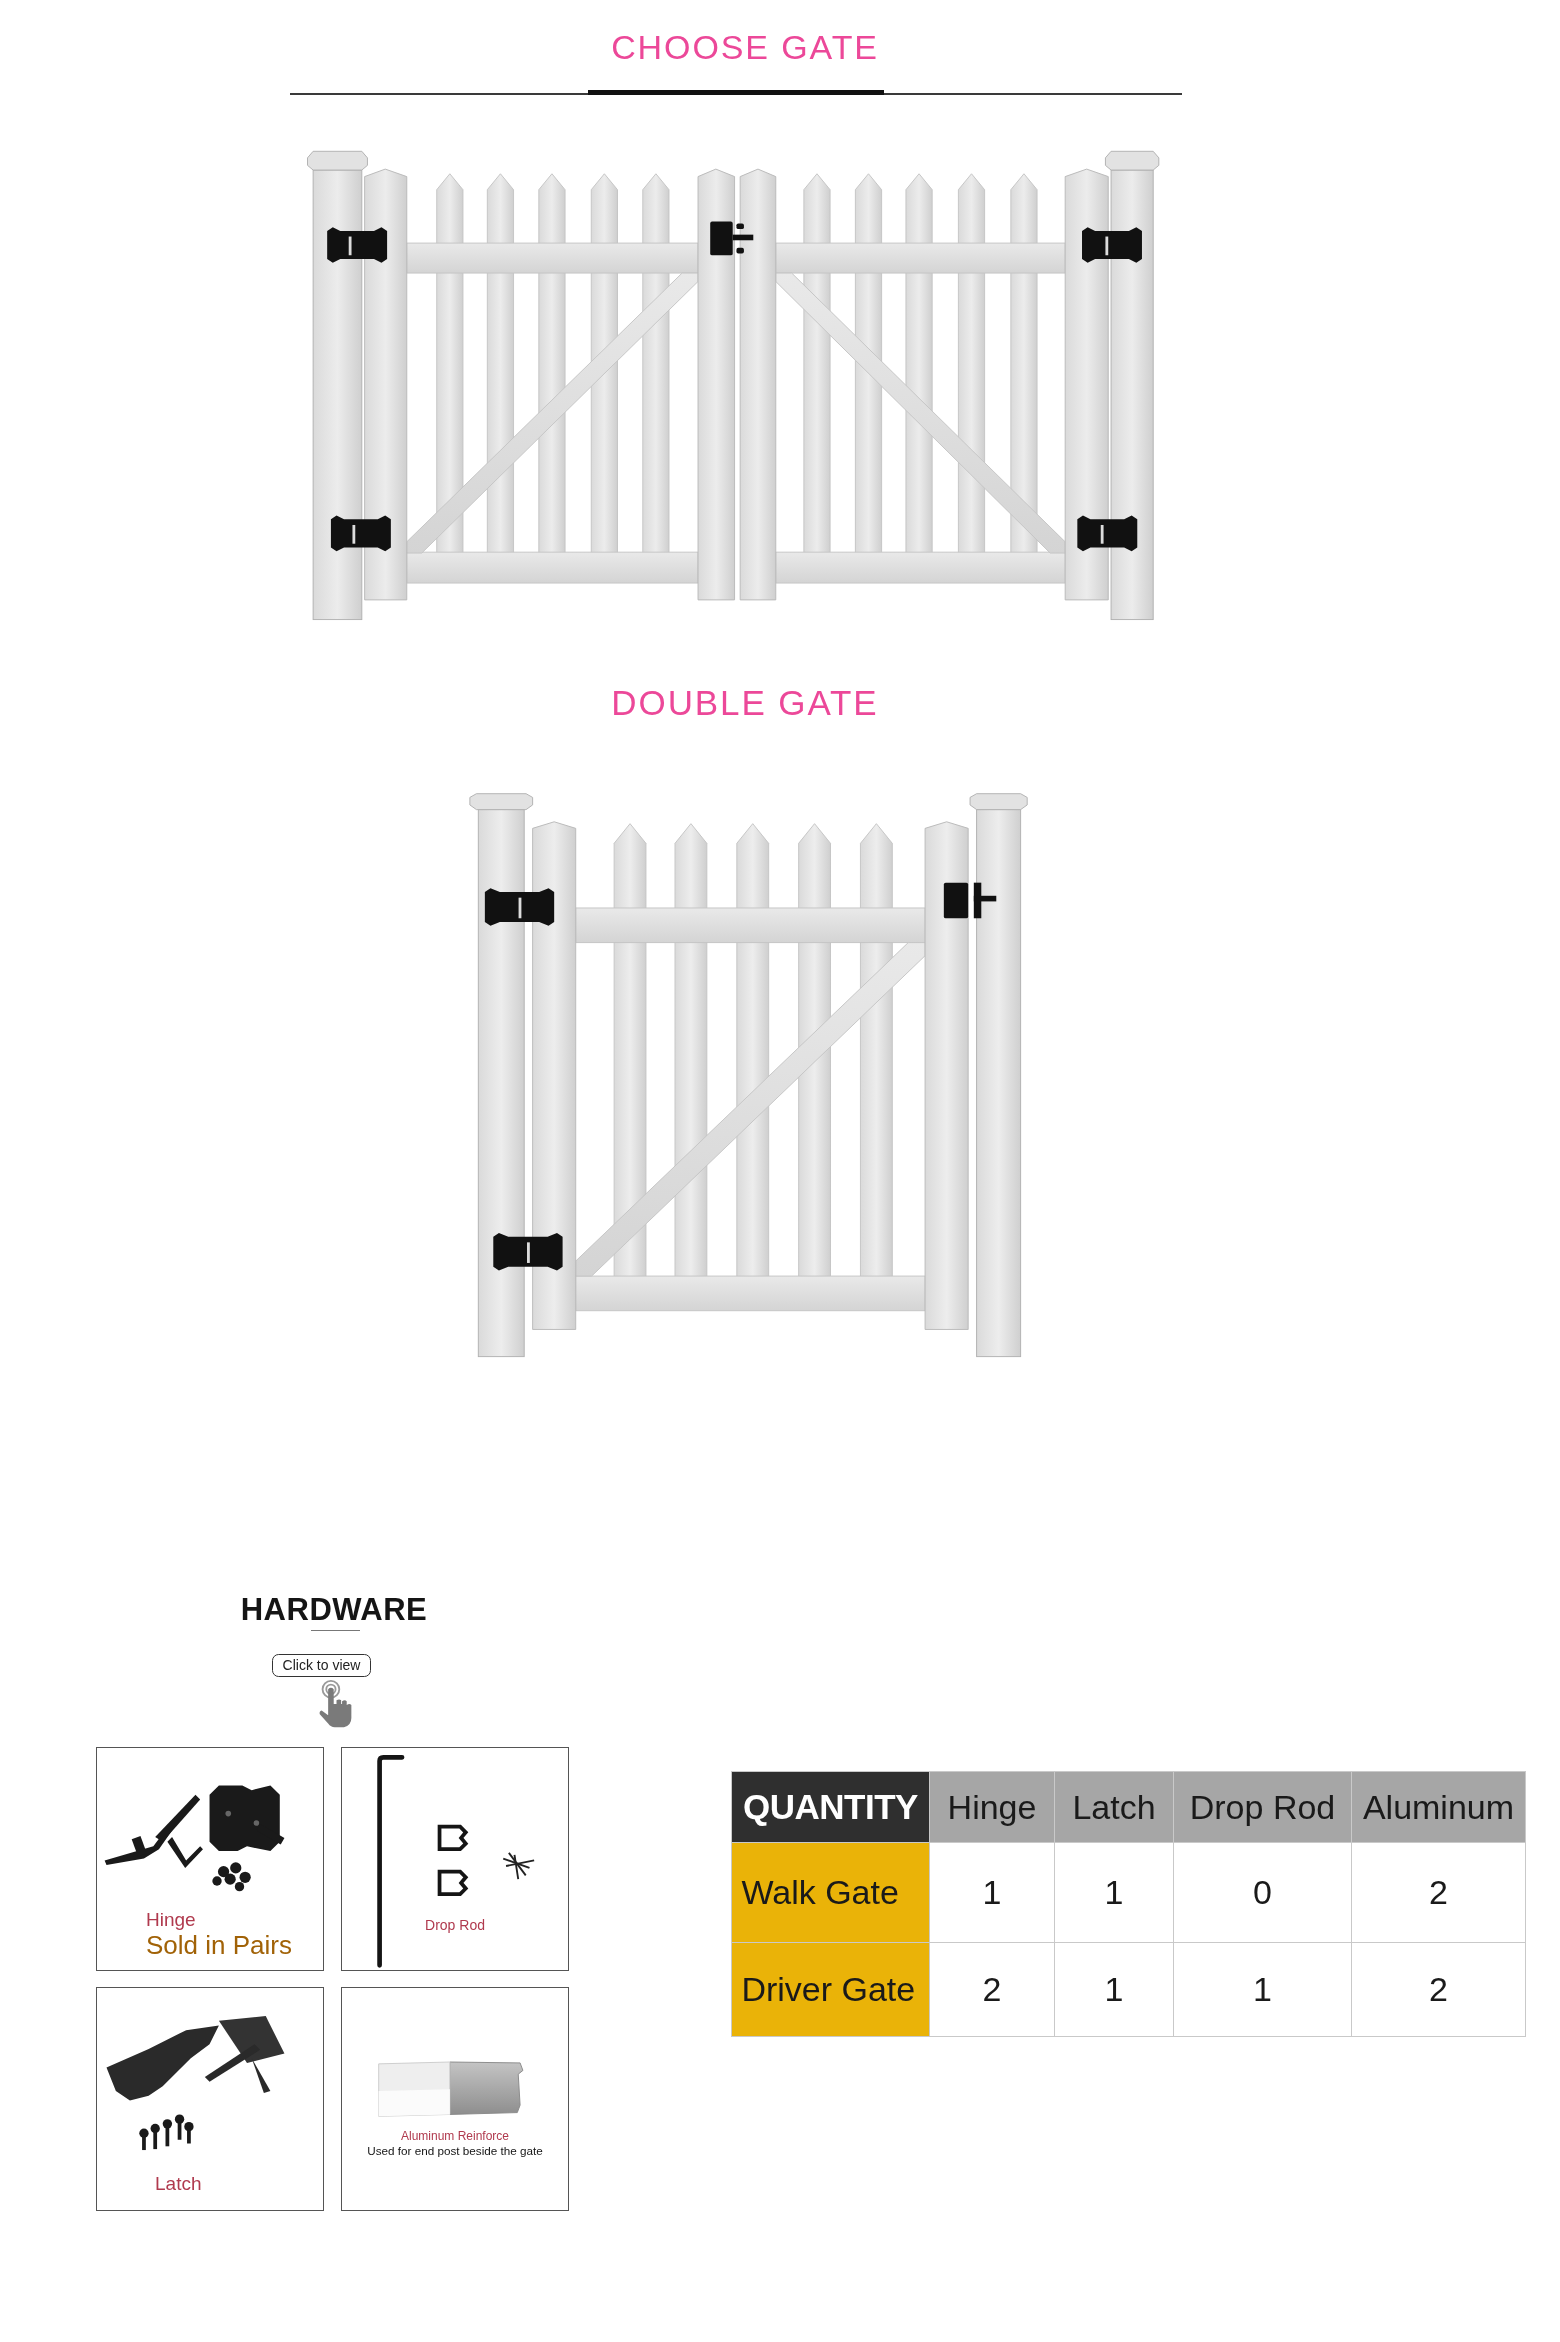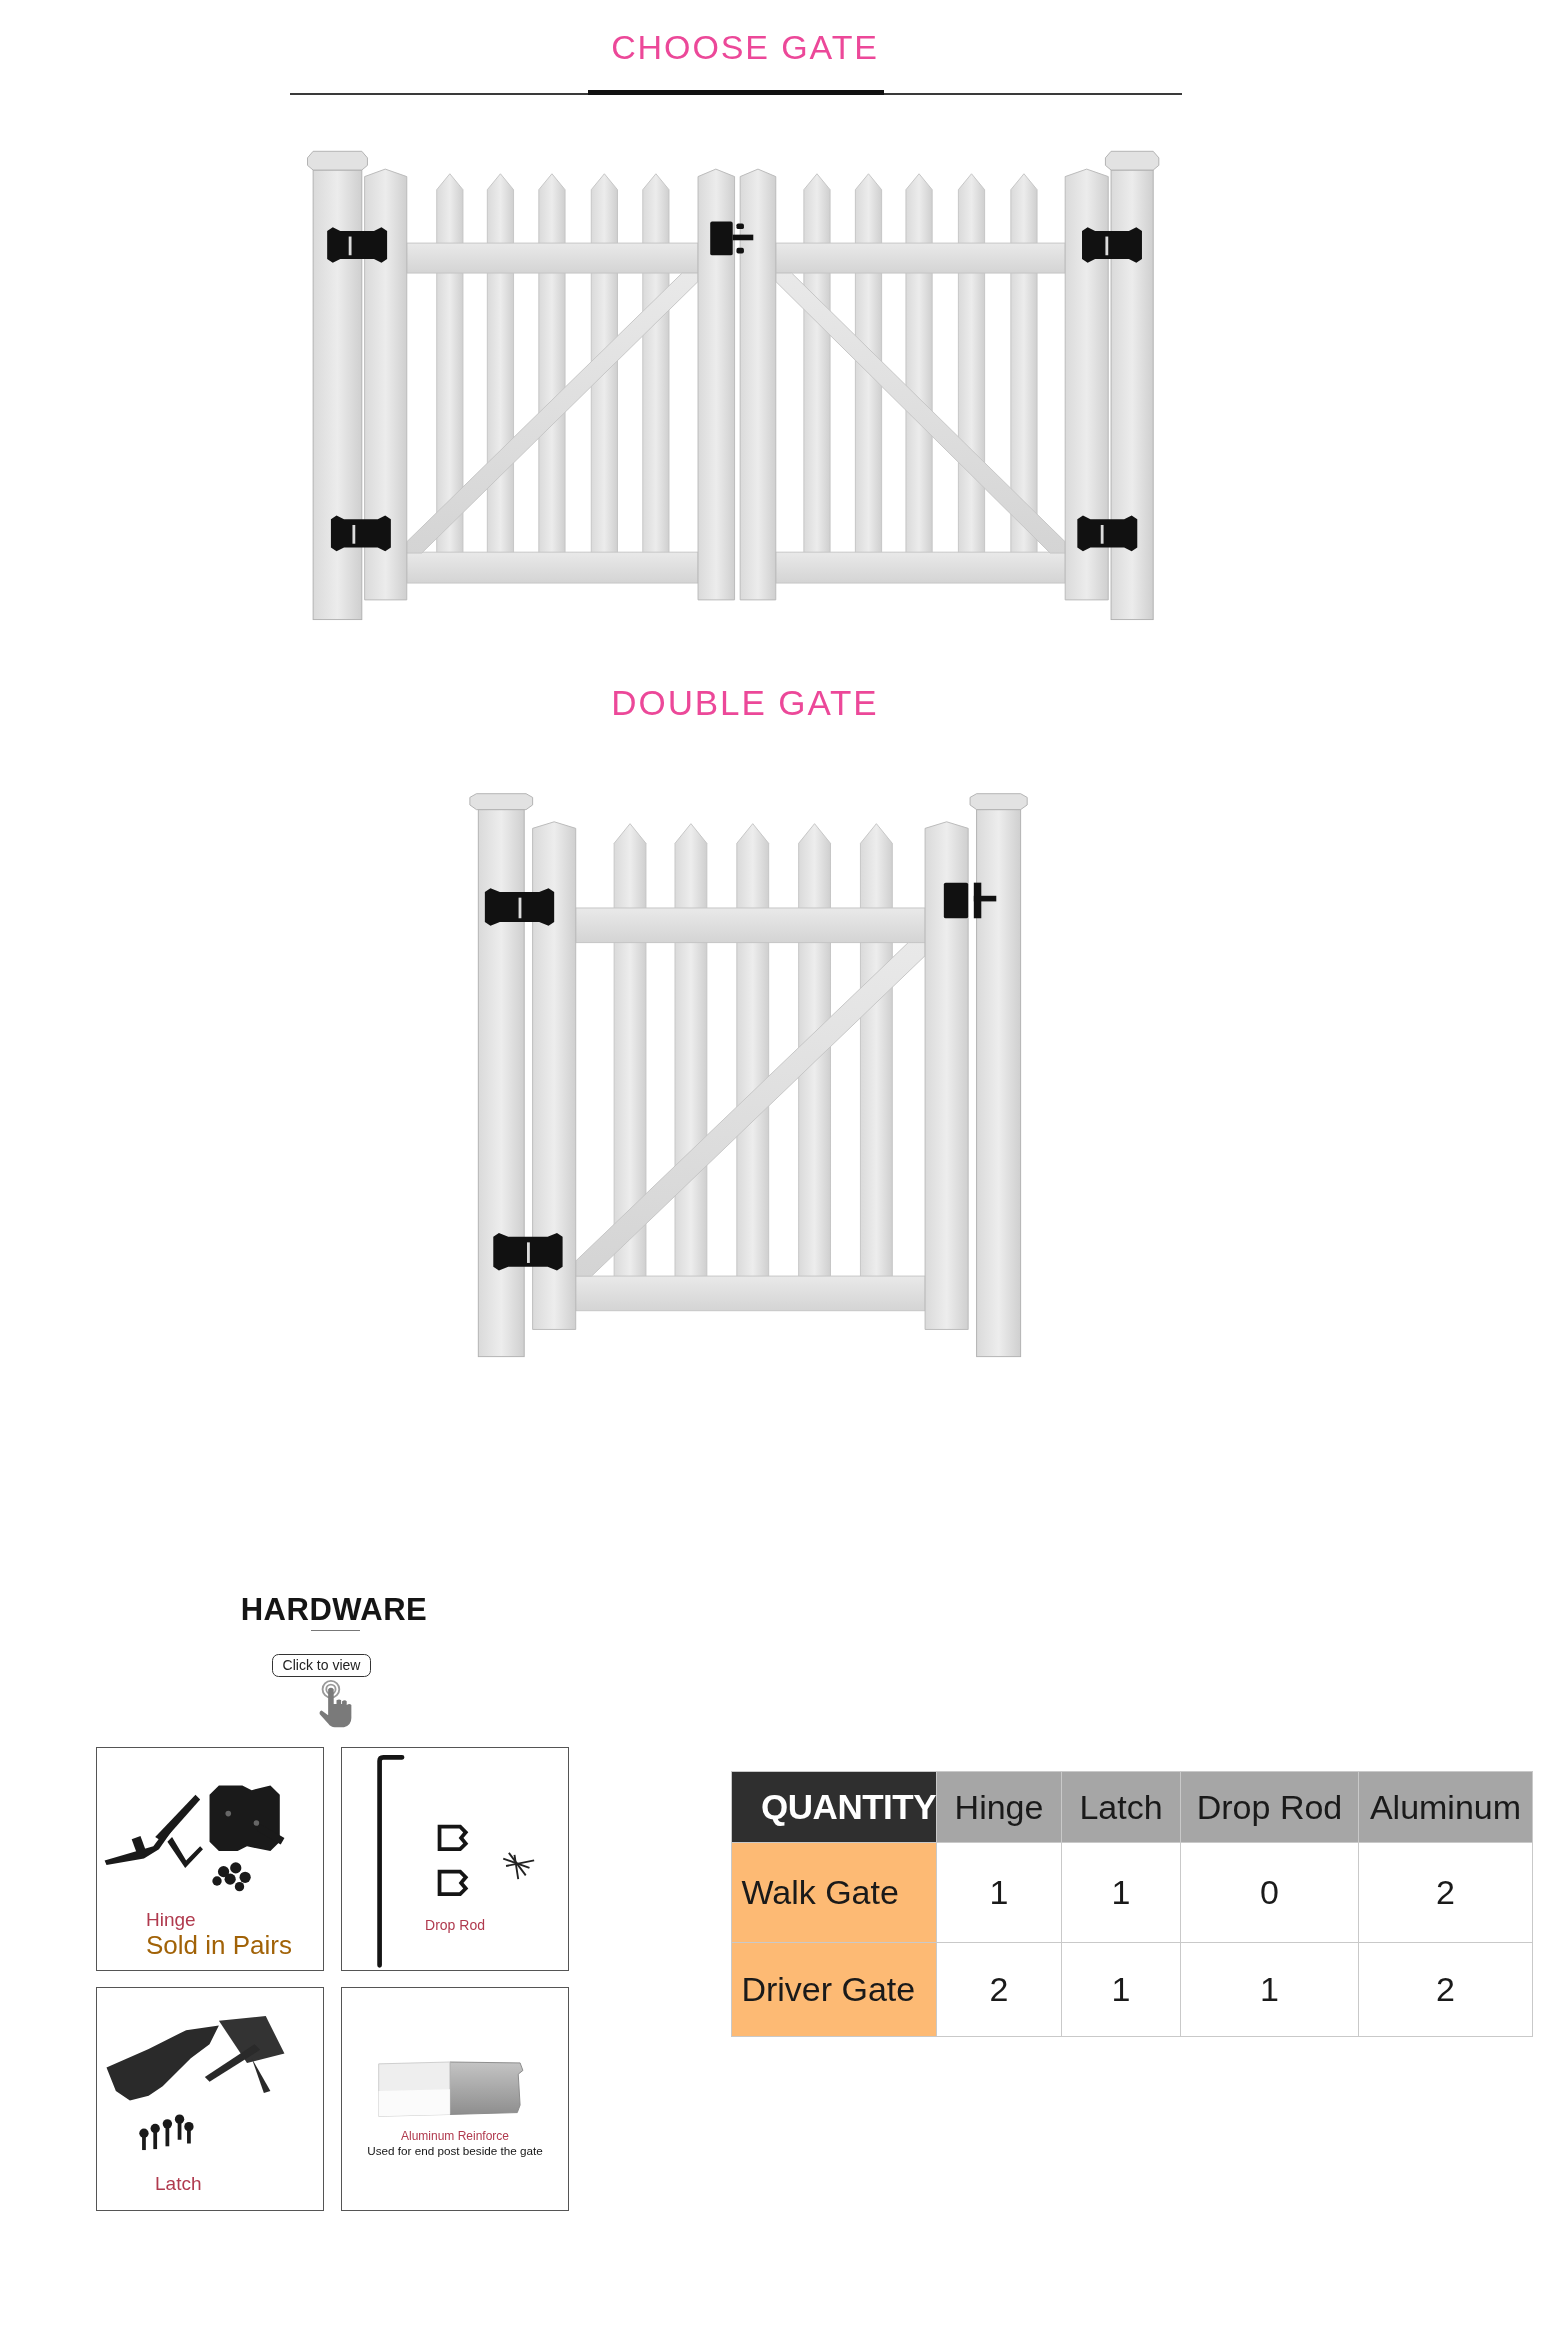--- a/index.html
+++ b/index.html
@@ -11,22 +11,22 @@
   svg { display:block; }
   .hw-title { position:absolute; left:189px; width:290px; top:1592px; text-align:center; font-weight:bold; font-size:31px; color:#151515; letter-spacing:0.5px; }
   .hw-rule { position:absolute; left:311px; top:1630px; width:49px; height:0.9px; background:#777; }
   .click-btn { position:absolute; left:272px; top:1654px; width:97px; height:20.6px; border:1.4px solid #333; border-radius:6.6px; font-size:14px; line-height:20.6px; text-align:center; color:#222; background:#fff; cursor:pointer; }
   .hand { position:absolute; left:315px; top:1679px; width:43px; height:52px; }
   .hw-box { position:absolute; width:226px; height:222px; border:1.4px solid #555; background:#fff; }
   .hw-label-red { color:#b03a4e; }
   .qty-table { position:absolute; left:731px; top:1771px; border-collapse:collapse; font-family:"Liberation Sans", sans-serif; }
   .qty-table td, .qty-table th { padding:0; border:0.9px solid #c9c9c9; font-weight:normal; }
   .qty-table th { background:#a6a6a6; color:#1a1a1a; font-size:34px; height:70px; text-align:center; }
-  .qty-table th.corner { background:#2f2f2f; color:#fff; font-weight:bold; text-align:right; padding-left:7px; font-size:35px; letter-spacing:-0.5px;margin-left:32px; }
-  .qty-table td.rowhead { background:#fdba74; color:#1a1a1a; font-size:34px; text-align:left; padding-left:9.4px; }
+  .qty-table th.corner { background:#2f2f2f; color:#fff; font-weight:bold; text-align:center; padding-left:0; font-size:35px; letter-spacing:-0.5px;margin-left:32px; }
+  .qty-table td.rowhead { background:#eab308; color:#1a1a1a; font-size:34px; text-align:left; padding-left:9.4px; }
   .qty-table td.val { background:#fff; color:#1a1a1a; font-size:34px; text-align:center; }
 </style>
 </head>
 <body>
 
 <div class="section-title" style="top:28px;">CHOOSE GATE</div>
 <div class="rule-thin"></div>
 <div class="rule-thick"></div>
 
 <div class="abs" style="left:300px; top:141px;">

